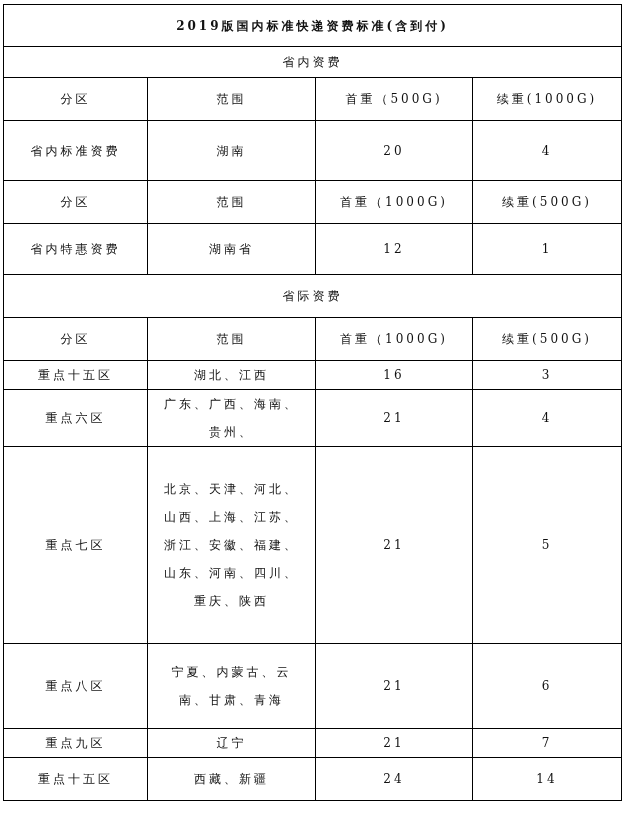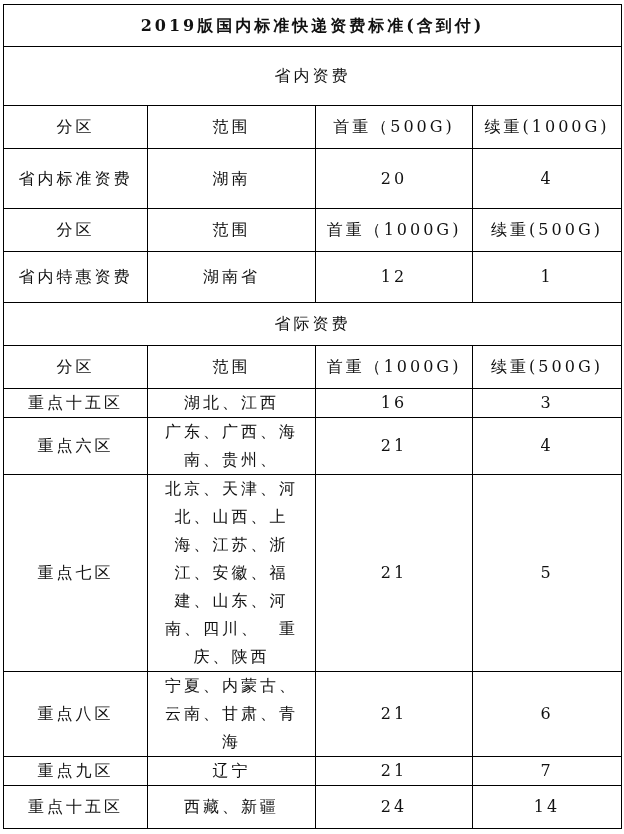--- a/index.html
+++ b/index.html
@@ -21,21 +21,21 @@
       top: 4px;
       width: 618px;
       border-collapse: collapse;
       table-layout: fixed;
     }
     table.rates td {
       border: 1.5px solid #000000;
       text-align: center;
       vertical-align: middle;
       padding: 0 10px;
-      font-size: 16px;
+      font-size: 12px;
       line-height: 28px;
       letter-spacing: 3px;
       box-sizing: border-box;
       overflow: hidden;
     }
     td.title {
       font-size: 17px;
       font-weight: bold;
       letter-spacing: 1px;
     }
@@ -62,21 +62,21 @@
   <colgroup>
     <col style="width:144px">
     <col style="width:168px">
     <col style="width:157px">
     <col style="width:149px">
   </colgroup>
   <tbody>
     <tr style="height:42px">
       <td colspan="4" class="title">2019版国内标准快递资费标准(含到付)</td>
     </tr>
-    <tr style="height:59px">
+    <tr style="height:31px">
       <td colspan="4" class="section">省内资费</td>
     </tr>
     <tr style="height:43px">
       <td>分区</td>
       <td>范围</td>
       <td class="hdr-w">首重（500G)</td>
       <td class="hdr-w">续重(1000G)</td>
     </tr>
     <tr style="height:60px">
       <td>省内标准资费</td>

